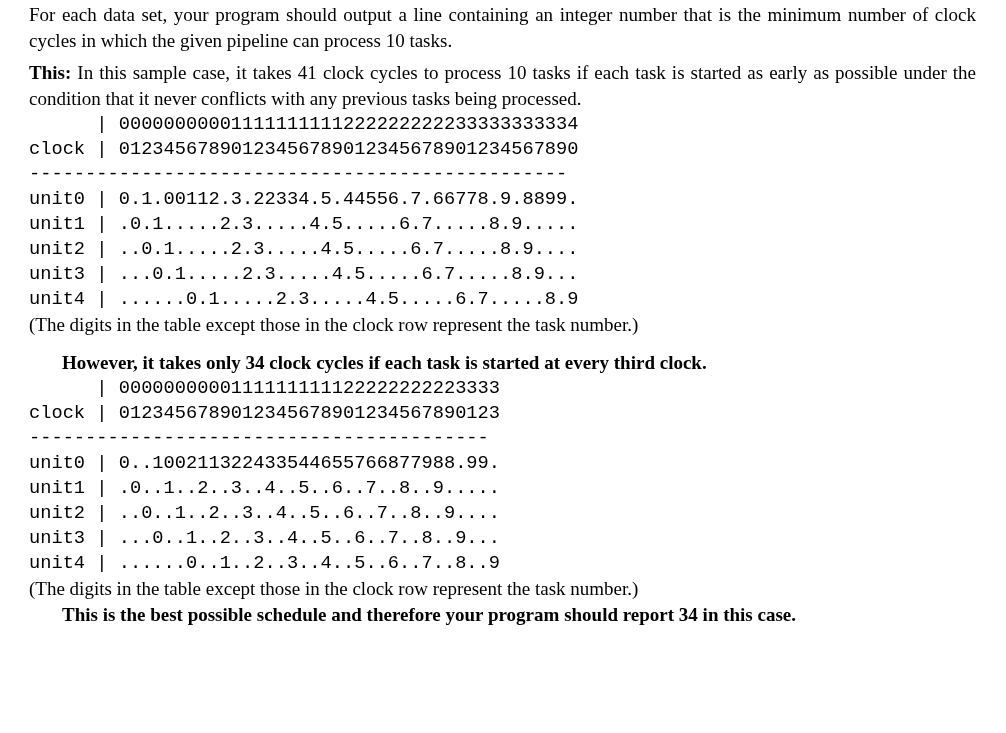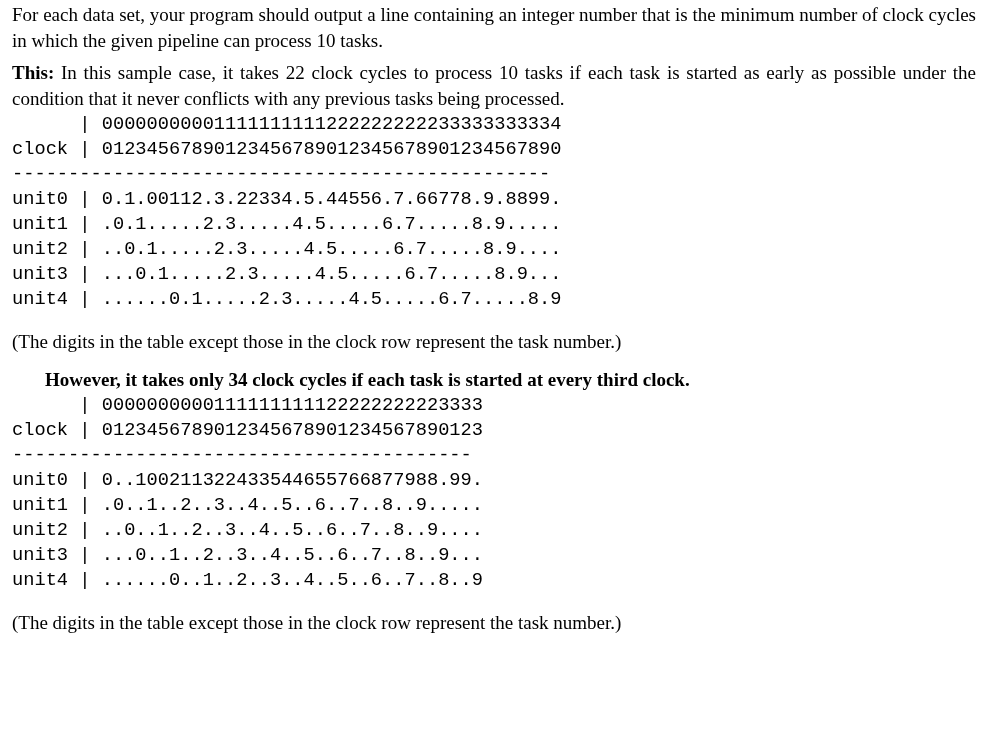--- a/index.html
+++ b/index.html
@@ -5,21 +5,21 @@
   html, body {
     margin: 0;
     padding: 0;
     background: #ffffff;
     color: #000000;
   }
   .page {
     width: 1006px;
     height: 733px;
     box-sizing: border-box;
-    padding: 2px 30px 0 12px;
+    padding: 2px 30px 0 29px;
     background: #ffffff;
     overflow: hidden;
     font-family: "Liberation Serif", "DejaVu Serif", serif;
   }
   p {
     margin: 0;
     font-size: 19px;
     line-height: 26px;
     text-align: justify;
   }
@@ -29,33 +29,33 @@
   .note-gap { margin-top: 6px; }
   .note-label { font-weight: bold; }
   pre.schedule {
     margin: 0;
     font-family: "Liberation Mono", "DejaVu Sans Mono", monospace;
     font-size: 18.7px;
     line-height: 25px;
     white-space: pre;
   }
   .pre1-gap { margin-top: 17px; }
-  .caption-gap { margin-top: 17px; }
+  .caption-gap { }
   .however-gap { margin-top: 12px; }
   .pre2-gap { margin-top: 19px; }
   .indented { text-indent: 33px; font-weight: bold; }
 </style>
 </head>
 <body>
 
 <div class="page">
 
   <p>For each data set, your program should output a line containing an integer number that is the minimum number of clock cycles in which the given pipeline can process 10 tasks.</p>
 
-  <p class="note-gap"><span class="note-label">This:</span><span> In this sample case, it takes 22 clock cycles to process 10 tasks if each task is started as early as possible under the condition that it never conflicts with any previous tasks being processed.</span></p>
+  <p class="note-gap"><span class="note-label">This:</span><span> In this sample case, it takes 41 clock cycles to process 10 tasks if each task is started as early as possible under the condition that it never conflicts with any previous tasks being processed.</span></p>
 
   <pre class="schedule pre1-gap">      | 00000000001111111111222222222233333333334
 clock | 01234567890123456789012345678901234567890
 ------------------------------------------------
 unit0 | 0.1.00112.3.22334.5.44556.7.66778.9.8899.
 unit1 | .0.1.....2.3.....4.5.....6.7.....8.9.....
 unit2 | ..0.1.....2.3.....4.5.....6.7.....8.9....
 unit3 | ...0.1.....2.3.....4.5.....6.7.....8.9...
 unit4 | ......0.1.....2.3.....4.5.....6.7.....8.9</pre>
 
@@ -67,14 +67,15 @@
 clock | 0123456789012345678901234567890123
 -----------------------------------------
 unit0 | 0..100211322433544655766877988.99.
 unit1 | .0..1..2..3..4..5..6..7..8..9.....
 unit2 | ..0..1..2..3..4..5..6..7..8..9....
 unit3 | ...0..1..2..3..4..5..6..7..8..9...
 unit4 | ......0..1..2..3..4..5..6..7..8..9</pre>
 
   <p class="single caption-gap">(The digits in the table except those in the clock row represent the task number.)</p>
 
+  <p class="single indented">This is the best possible schedule and therefore your program should report 34 in this case.</p>
 
 </div>
 
 </body></html>

